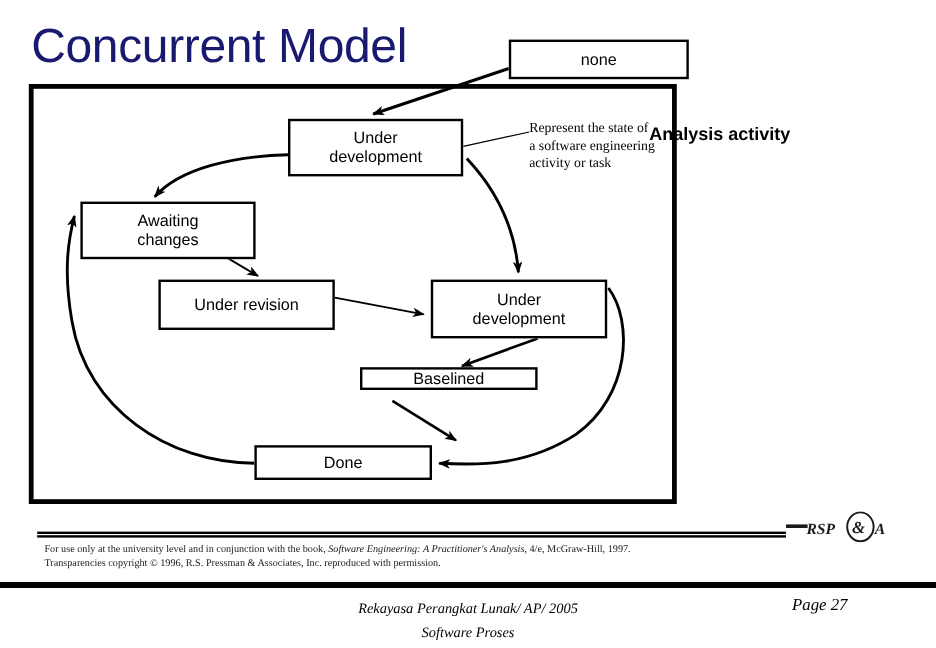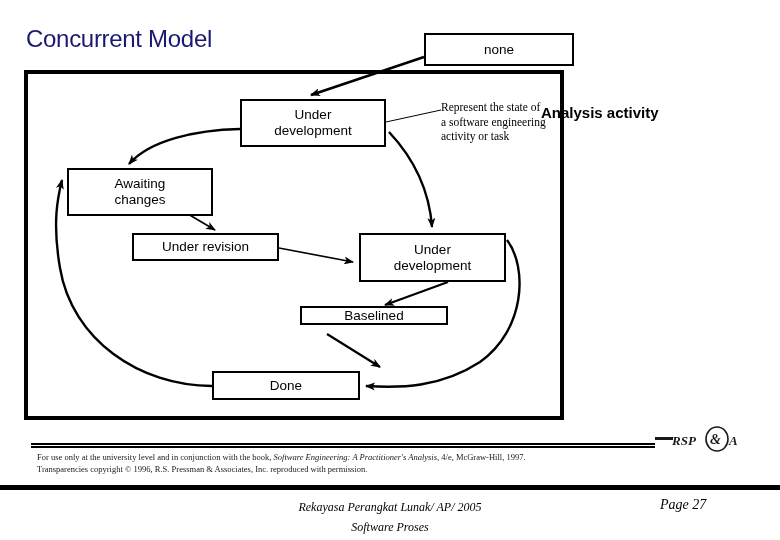--- a/index.html
+++ b/index.html
@@ -20,21 +20,21 @@
     width: 780px;
     height: 540px;
     background: #ffffff;
   }
 
   
   .title {
     position: absolute;
     left: 26px;
     top: 20px;
-    font-size: 24px;
+    font-size: 40px;
     line-height: 38px;
     color: #191970;
     font-family: "Liberation Sans", sans-serif;
     white-space: nowrap;
     letter-spacing: -0.3px;
   }
 
   
   .diagram-svg {
     position: absolute;
@@ -57,21 +57,21 @@
     font-family: "Liberation Sans", sans-serif;
     font-size: 13.5px;
     line-height: 16px;
     color: #000000;
   }
   .node span { display: block; }
 
   #node-none          { left: 424px; top: 33px;  width: 150px; height: 33px; }
   #node-under-dev-top { left: 240px; top: 99px;  width: 146px; height: 48px; }
   #node-awaiting      { left: 67px;  top: 168px; width: 146px; height: 48px; }
-  #node-under-revision{ left: 132px; top: 233px; width: 147px; height: 28px; }
+  #node-under-revision{ left: 132px; top: 233px; width: 147px; height: 42px; }
   #node-under-dev-bot { left: 359px; top: 233px; width: 147px; height: 49px; }
   #node-baselined     { left: 300px; top: 306px; width: 148px; height: 19px; }
   #node-done          { left: 212px; top: 371px; width: 148px; height: 29px; }
 
   
   .note {
     position: absolute;
     left: 441px;
     top: 100px;
     width: 140px;

